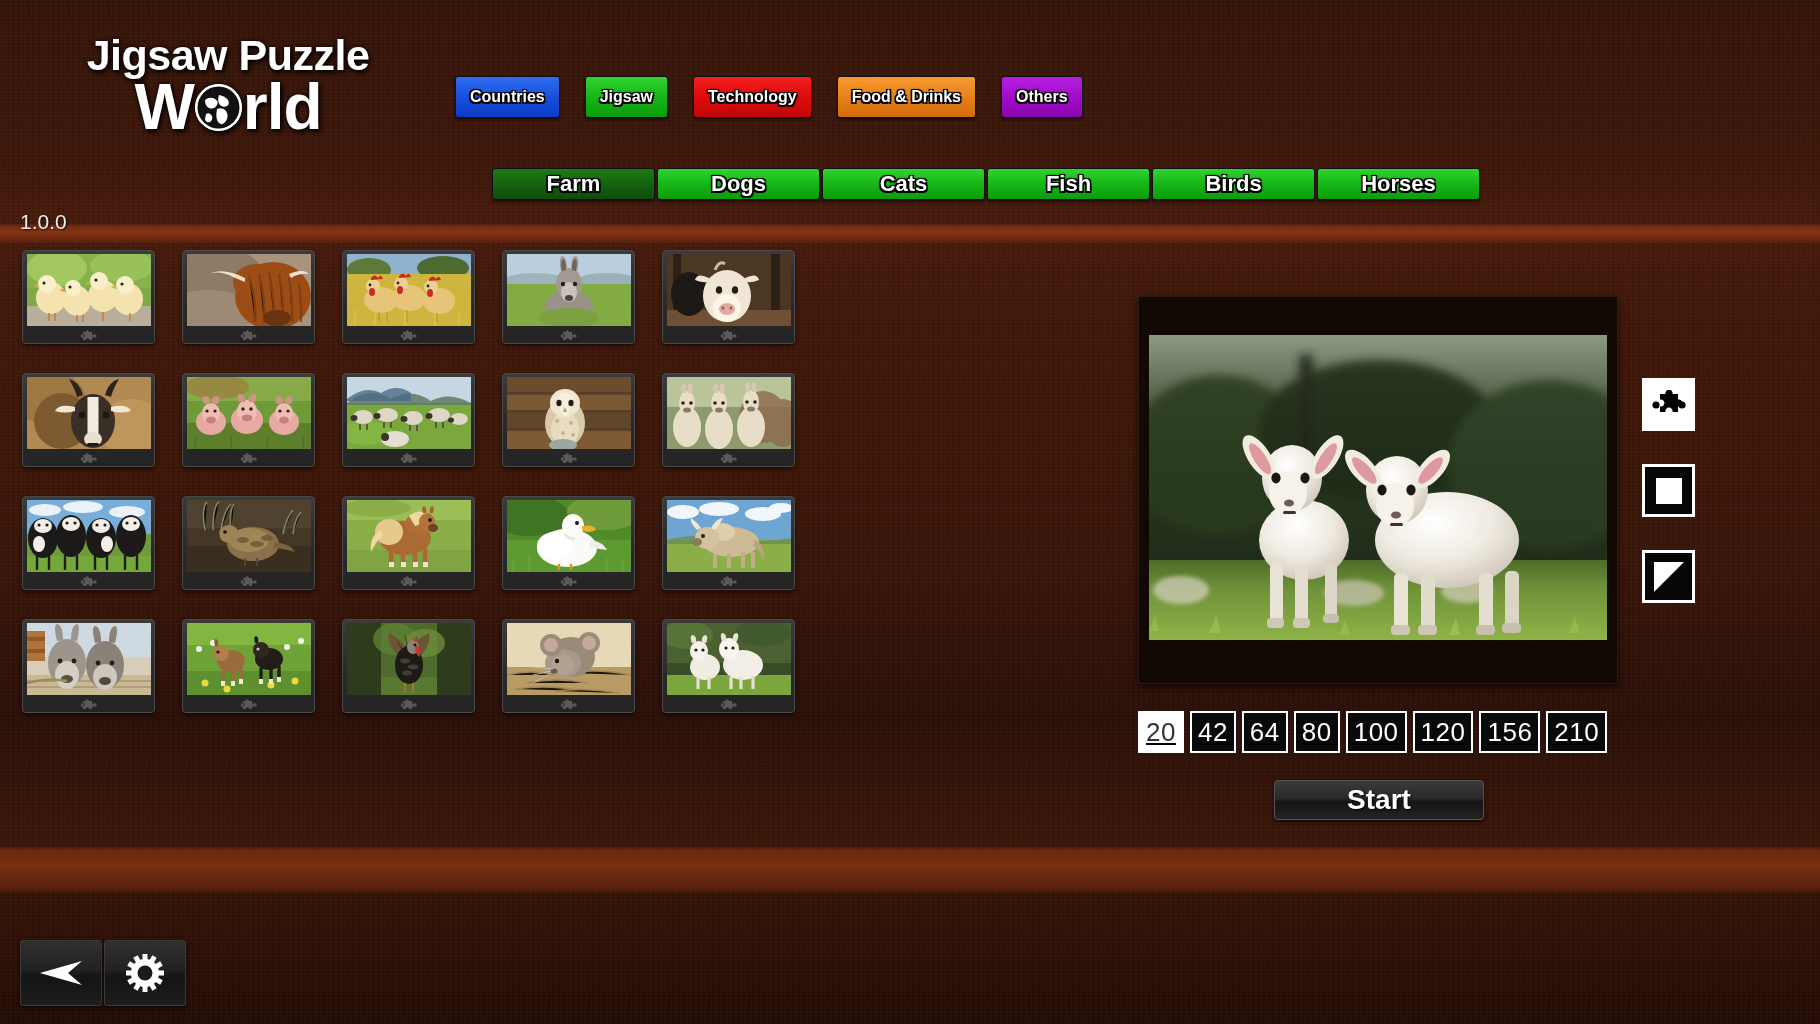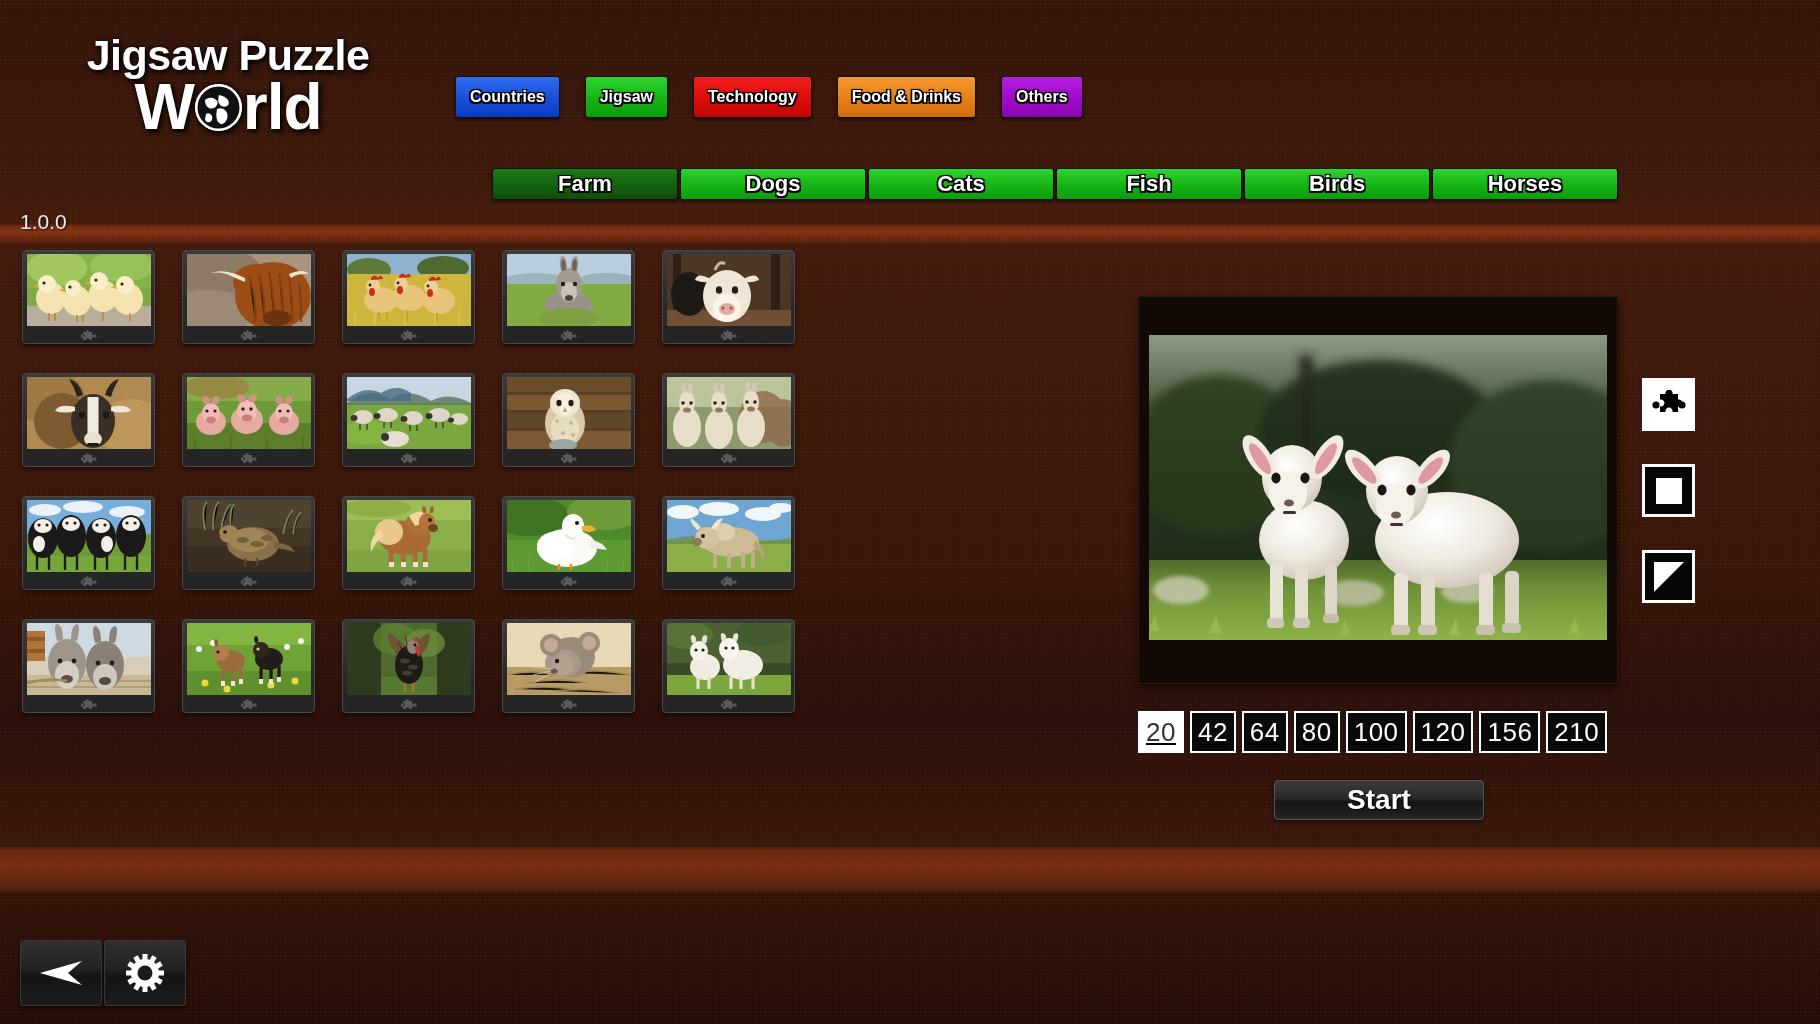--- a/index.html
+++ b/index.html
@@ -61,21 +61,21 @@
   .navbtn{
     border:1px solid #111;border-radius:3px;
     color:#fff;font-weight:bold;text-align:center;
     text-shadow:-1.5px -1.5px 0 #000,1.5px -1.5px 0 #000,-1.5px 1.5px 0 #000,
                  1.5px 1.5px 0 #000, 0 0 3px #000;
     cursor:pointer;display:flex;align-items:center;justify-content:center;
     box-shadow:0 2px 3px rgba(0,0,0,.5);
     box-sizing:border-box;
   }
   .nav-main .navbtn{height:42px;font-size:16px;padding:0 14px;}
-  .nav-sub  .navbtn{height:32px;font-size:22px;width:186px;}
+  .nav-sub  .navbtn{height:32px;font-size:22px;width:163px;}
 
   .c-blue  {background:linear-gradient(to bottom,#2e6df0 0%,#1a50dd 50%,#0b3bc4 100%);}
   .c-green {background:linear-gradient(to bottom,#2fd42f 0%,#17b617 50%,#0c9c0c 100%);}
   .c-red   {background:linear-gradient(to bottom,#f41f1f 0%,#e00b0b 50%,#bf0707 100%);}
   .c-orange{background:linear-gradient(to bottom,#f59a30 0%,#e8811a 50%,#d06c0b 100%);}
   .c-purple{background:linear-gradient(to bottom,#b520e0 0%,#a10ccb 50%,#8a06ae 100%);}
   .c-greendark{background:linear-gradient(to bottom,#1d7a14 0%,#15630f 50%,#0e4c09 100%);}
 
   
   #grid{position:absolute;left:22px;top:250px;

